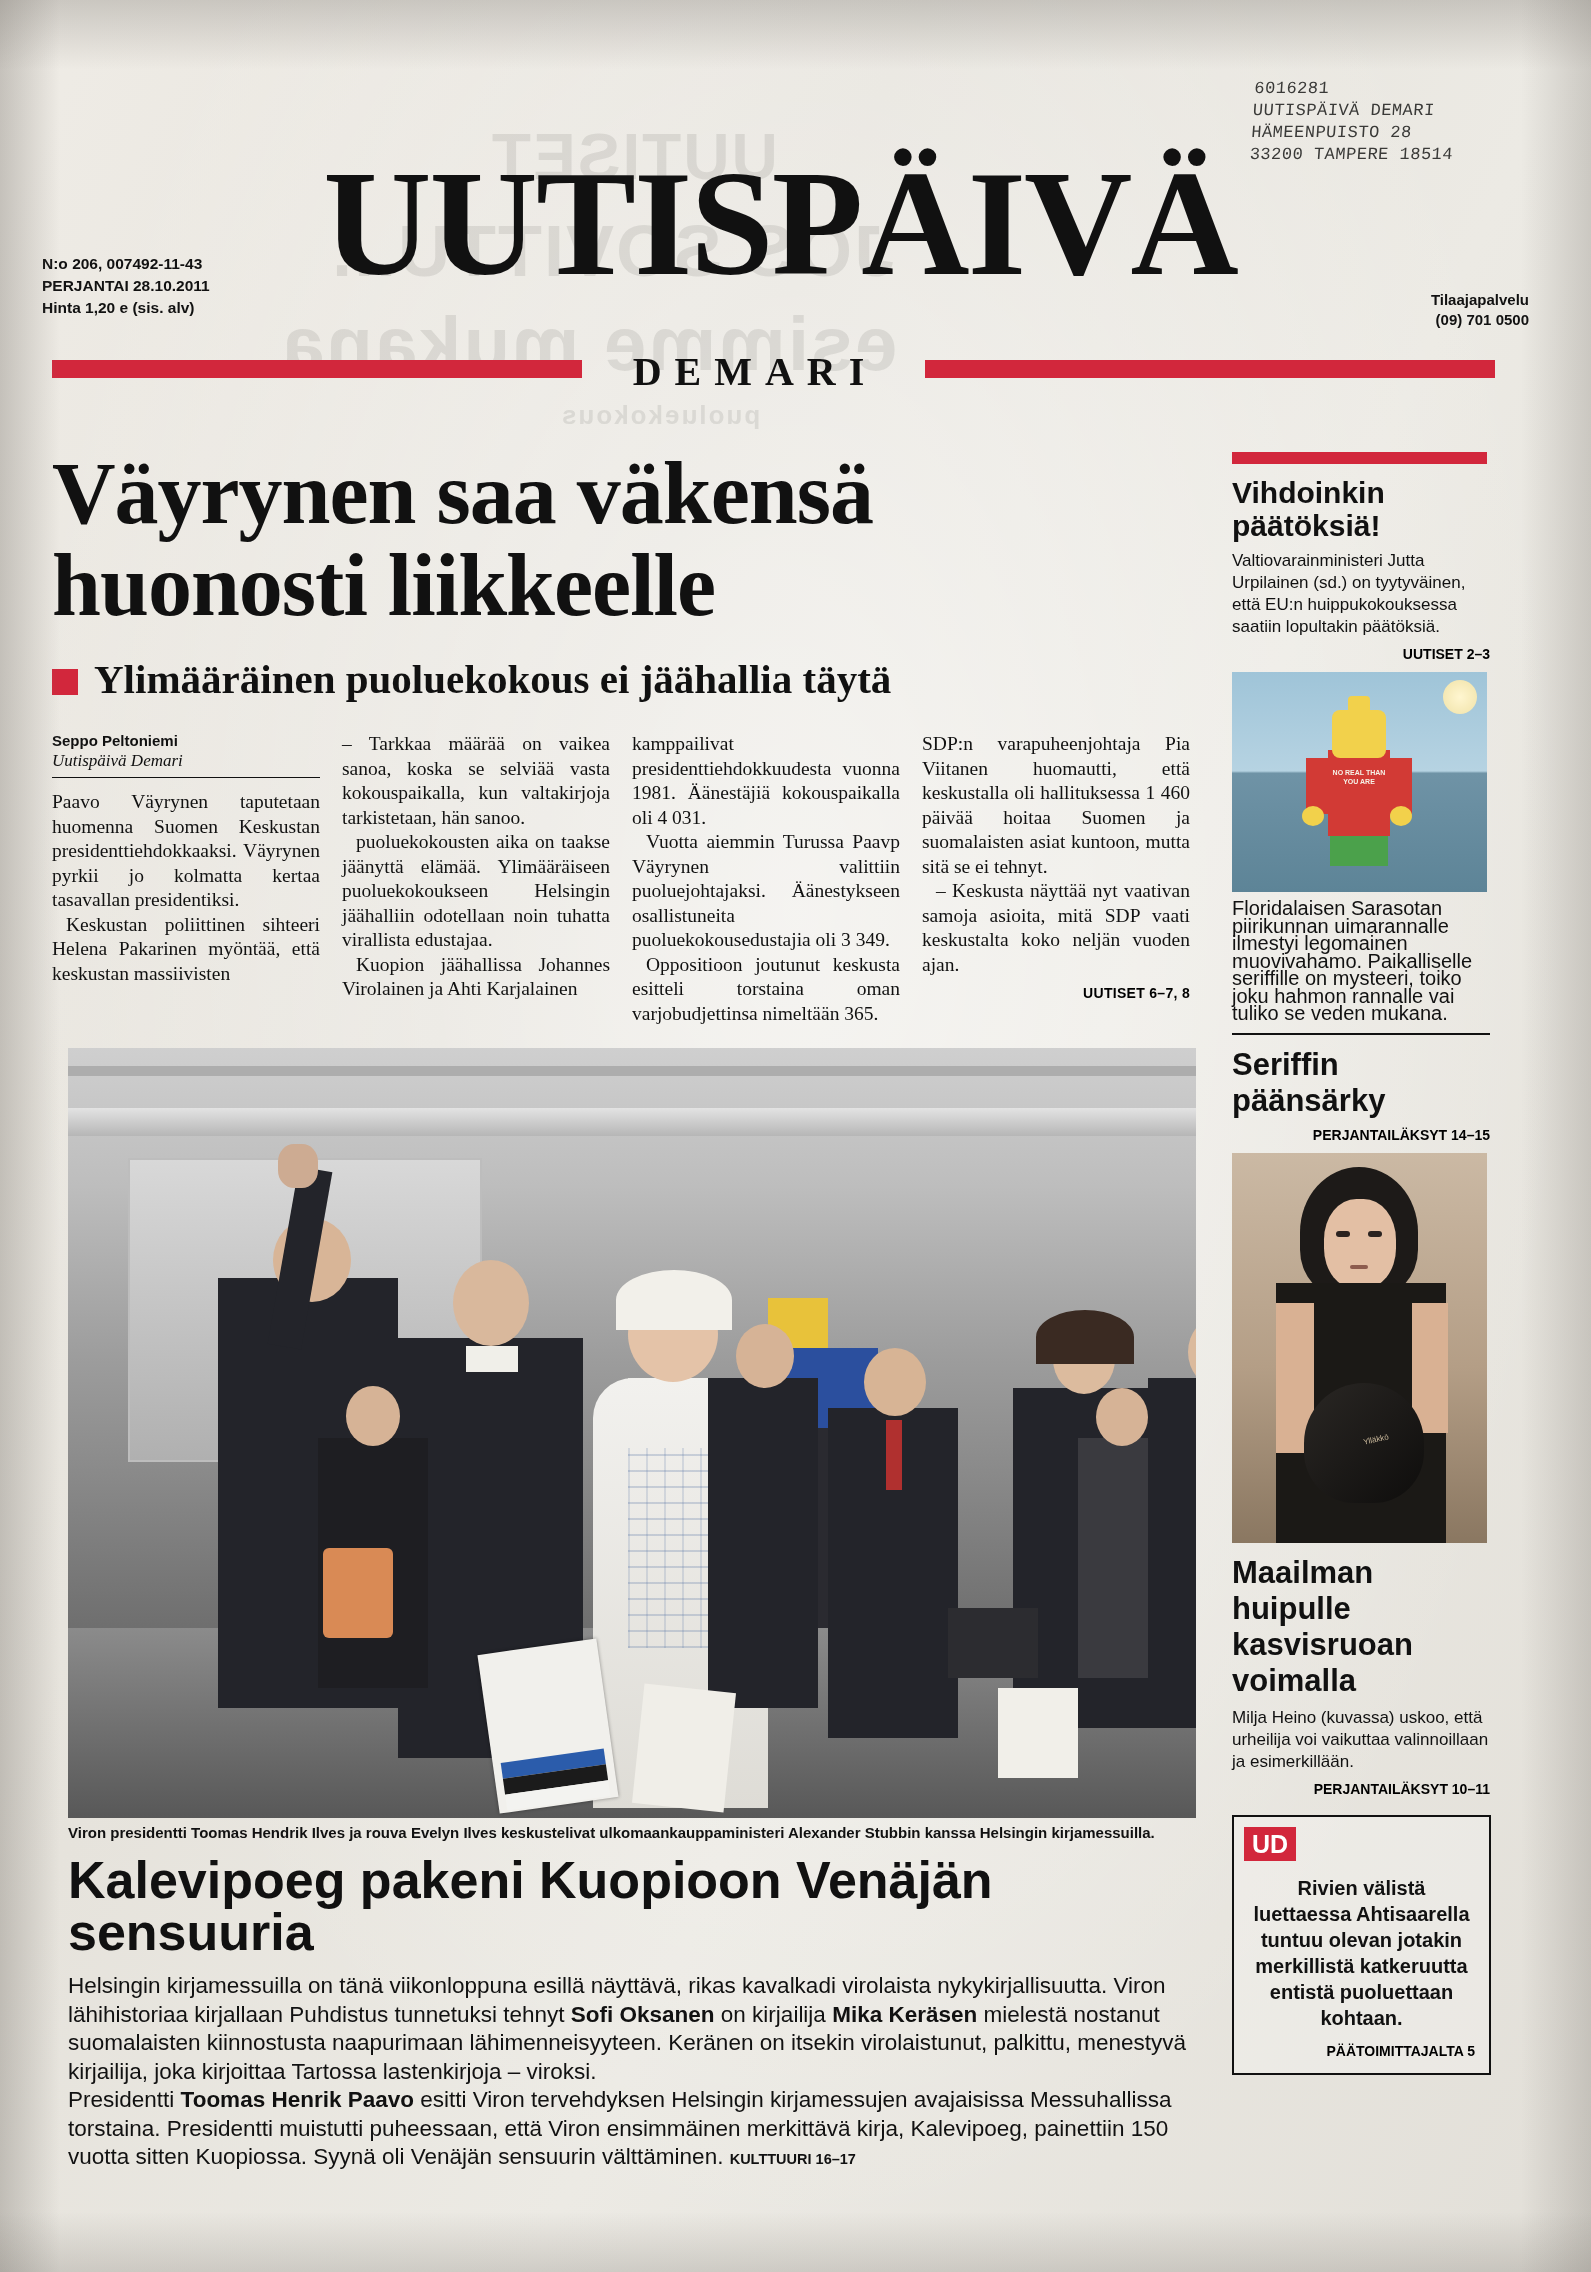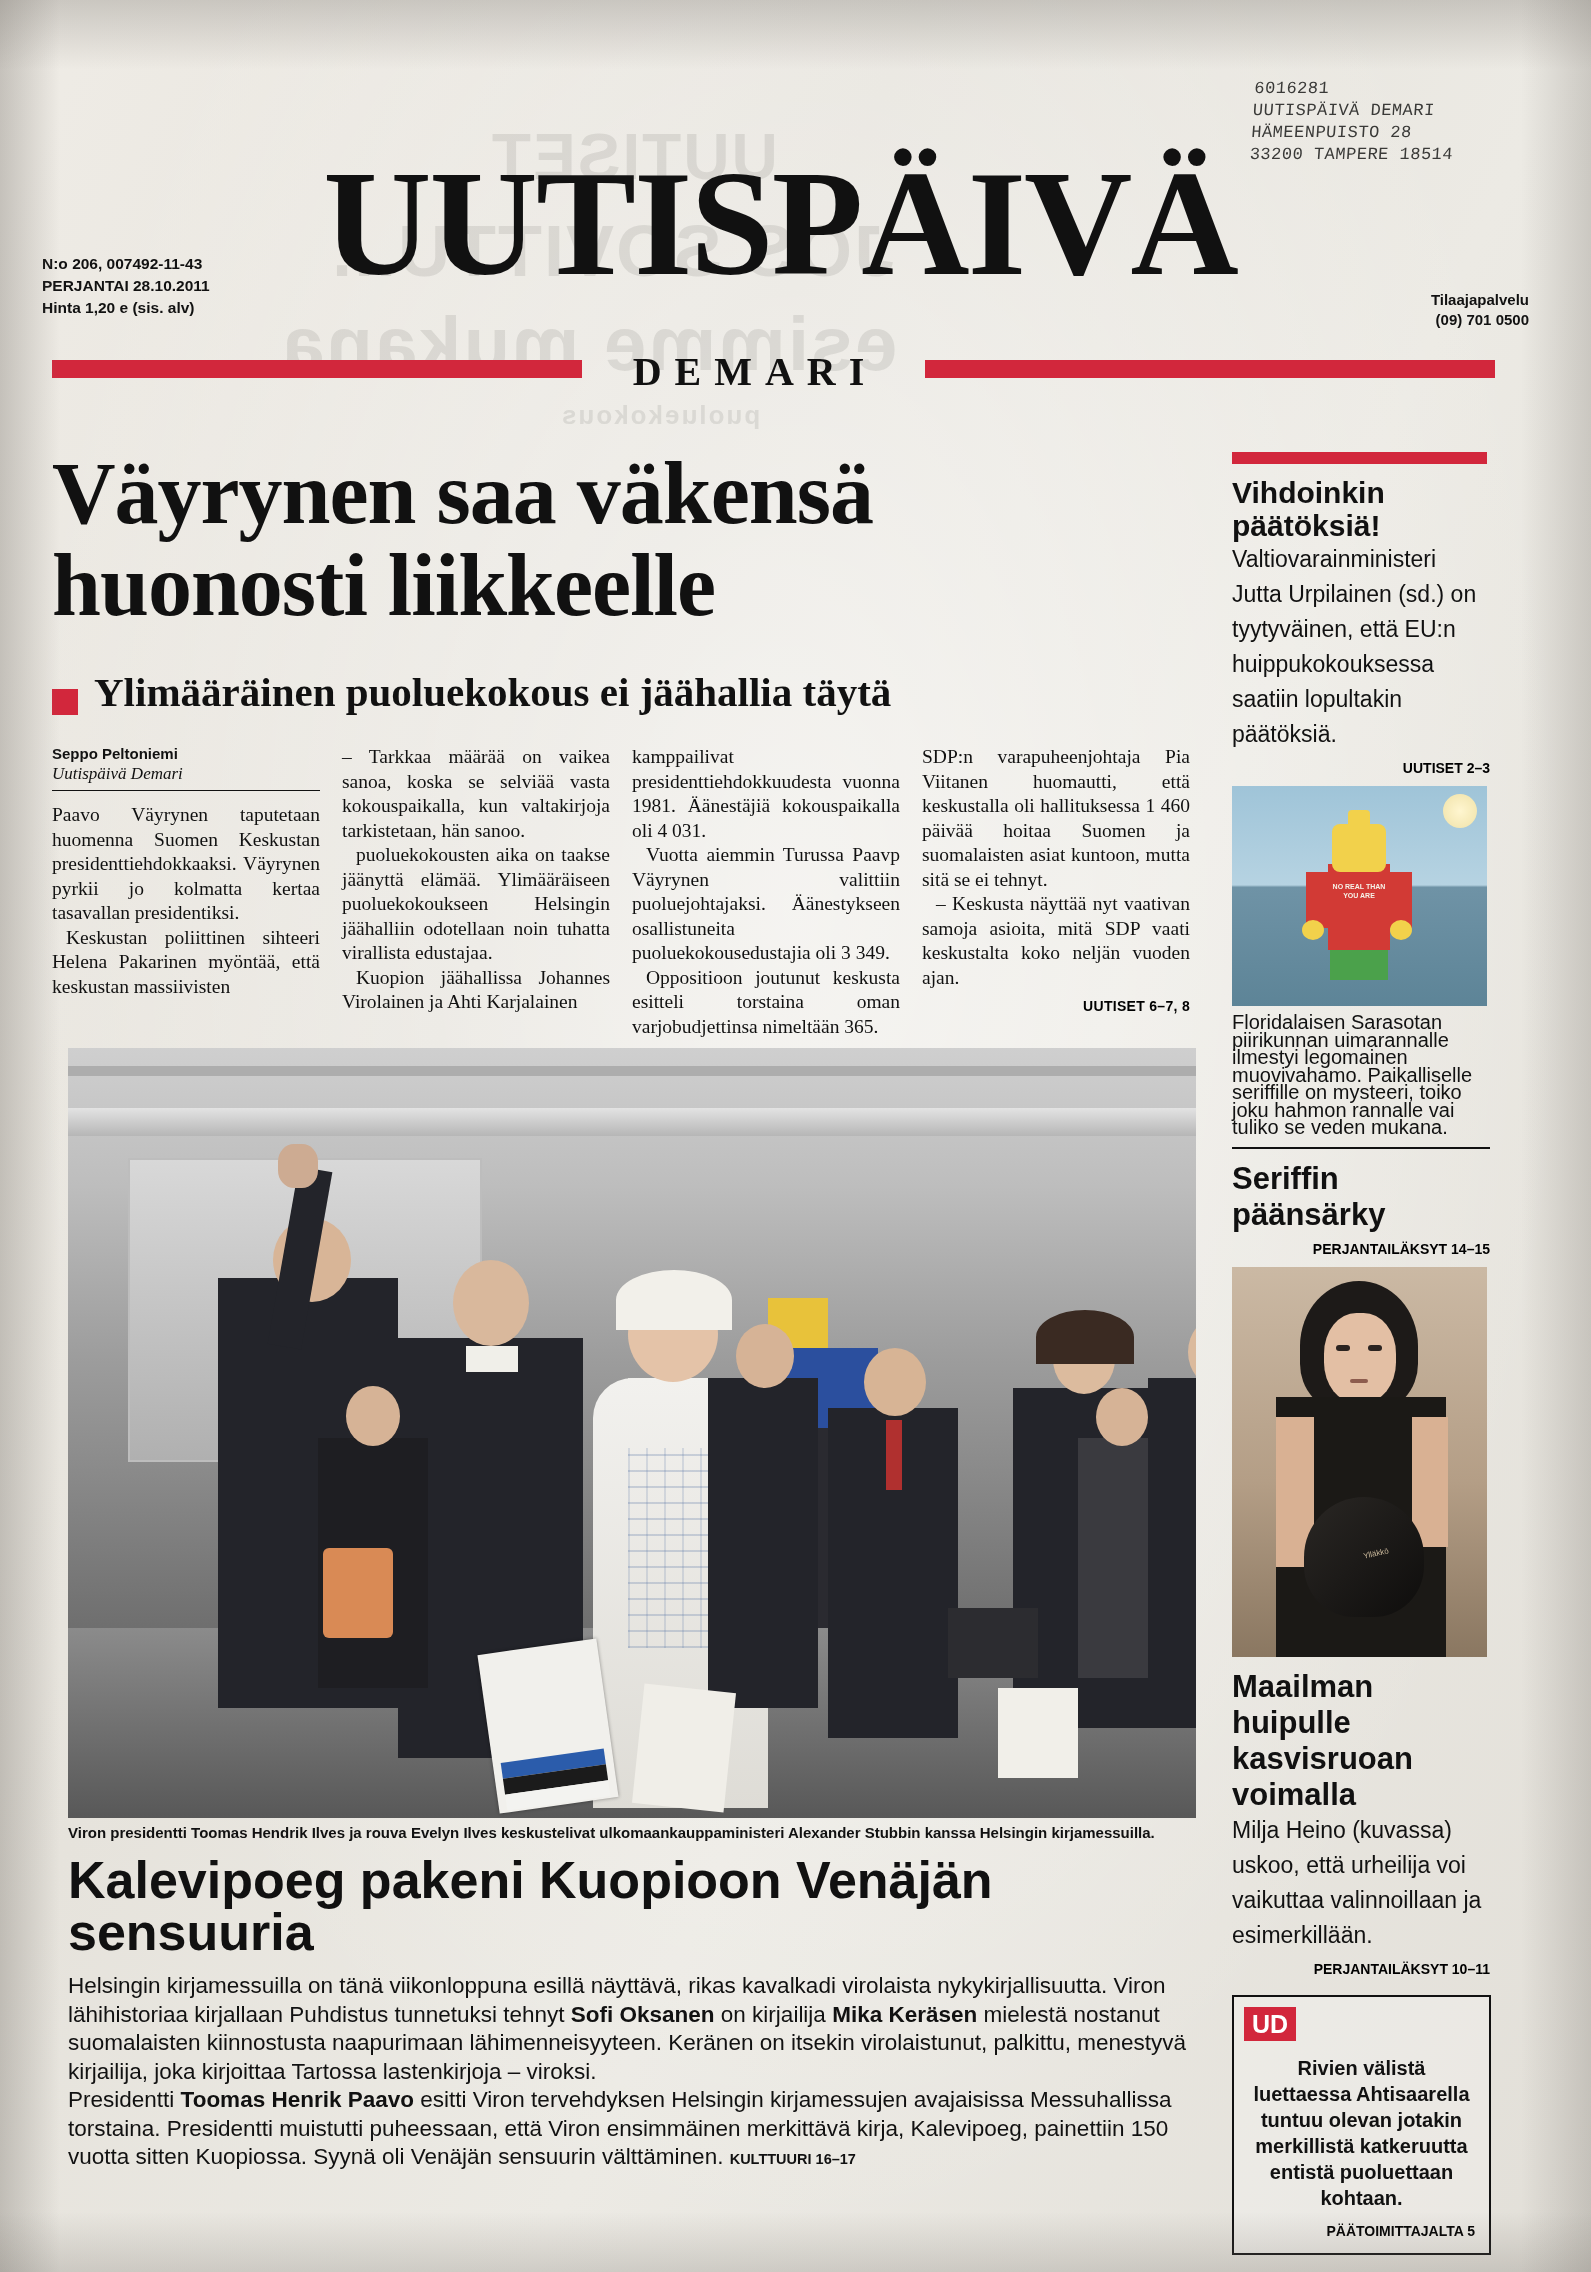--- a/index.html
+++ b/index.html
@@ -81,21 +81,21 @@
   }
 
   
   .main-col { position:absolute; left:52px; top:448px; width:1150px; }
 
   .headline {
     font-family:"Liberation Serif", serif;
     font-size:88px; line-height:92px; font-weight:bold;
     color:#111; letter-spacing:-1px;
   }
-  .subhead-wrap { display:flex; align-items:flex-end; margin-top:37px; }
+  .subhead-wrap { display:flex; align-items:flex-start; margin-top:24px; }
   .sub-square { width:26px; height:26px; background:#d2273c; margin-top:13px; margin-right:16px; flex:0 0 auto; }
   .subhead {
     font-family:"Liberation Serif", serif;
     font-size:41px; line-height:46px; font-weight:bold; color:#111;
   }
 
   
   .body-cols {
     margin-top:30px; display:flex; gap:22px;
   }
@@ -214,21 +214,21 @@
 
   
   .rail { position:absolute; left:1232px; top:452px; width:258px; }
   .rail-rule { width:255px; height:12px; background:#d2273c; }
   .rail-h1 {
     font-family:"Liberation Sans", sans-serif; font-weight:bold;
     font-size:30px; line-height:33px; margin-top:12px; color:#111;
   }
   .rail-p {
     font-family:"Liberation Sans", sans-serif;
-    font-size:23px; line-height:35px; color:#111;
+    font-size:17px; line-height:22px; margin-top:8px; color:#111;
   }
   .rail-tag {
     font-family:"Liberation Sans", sans-serif; font-weight:bold;
     font-size:14px; text-align:right; margin-top:8px;
   }
   .lego-photo {
     margin-top:10px; width:255px; height:220px; position:relative;
     overflow:hidden;
     background:linear-gradient(180deg,#9fc4d8 0%,#b6d3e2 45%,#6f93a6 46%,#5d8497 100%);
   }

